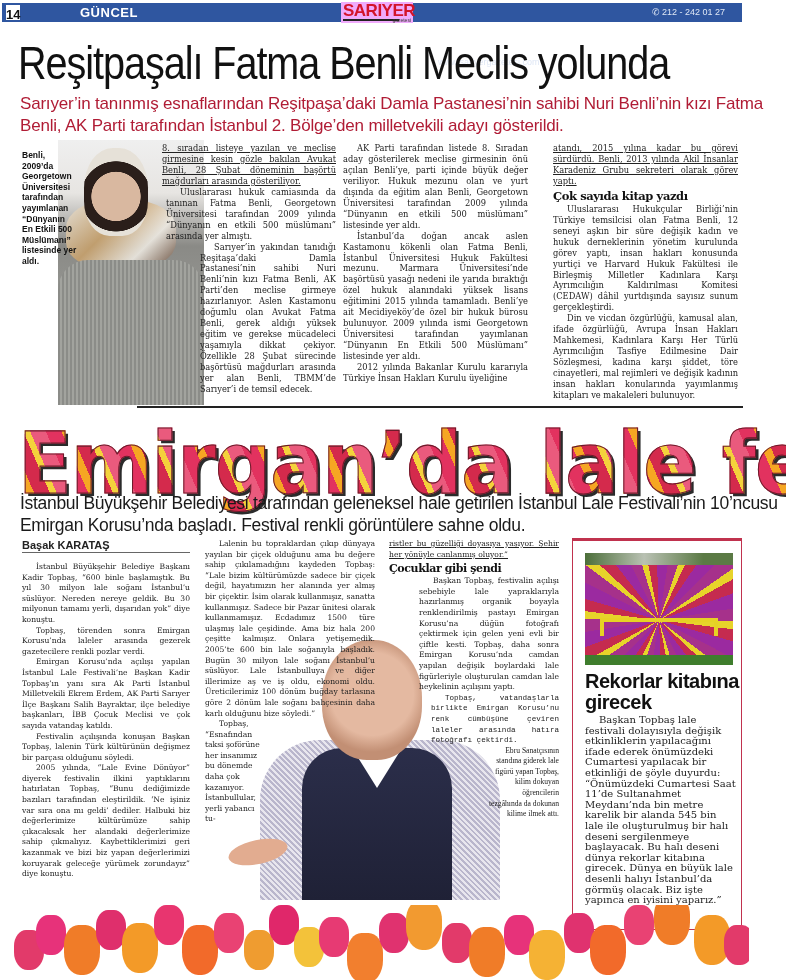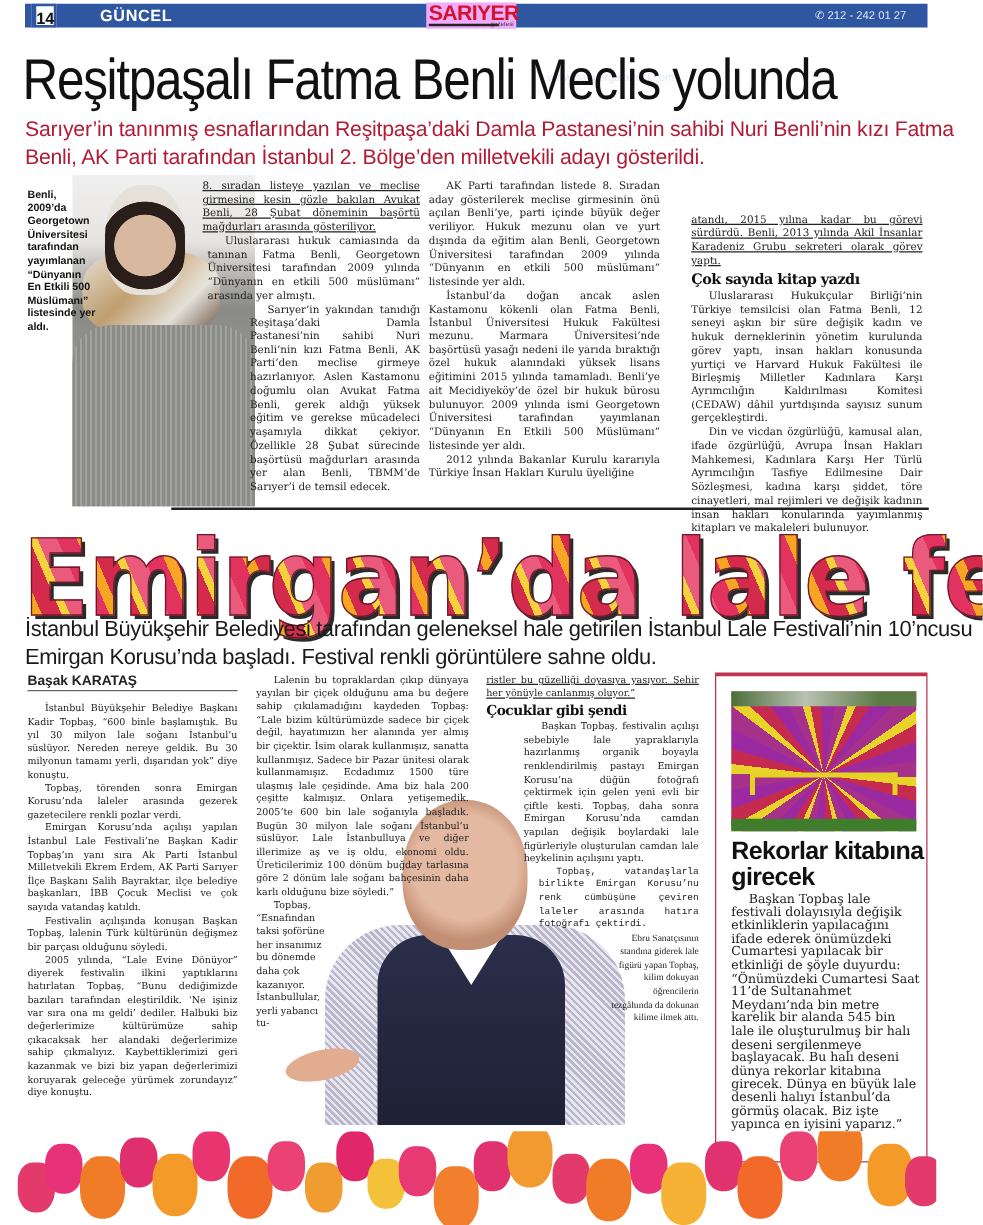--- a/index.html
+++ b/index.html
@@ -1,21 +1,21 @@
 <!DOCTYPE html>
 <html><head>
 <meta charset="utf-8">
 <style>
   * { margin:0; padding:0; box-sizing:border-box; }
   html, body { width:786px; height:980px; background:#fff; overflow:hidden; }
   body { position:relative; font-family:"DejaVu Serif", serif; color:#222; }
 
   
   .topbar { position:absolute; left:20px; top:3px; width:722px; height:19px; background:#2f56a0; }
-  .pagenum { position:absolute; left:25px; top:3px; width:20px; height:19px; background:#fff; color:#111; font:bold 13px "Liberation Sans", sans-serif; text-align:center; line-height:19px; border:2px solid #2f56a0; border-left-width:4px; }
+  .pagenum { position:absolute; left:2px; top:3px; width:20px; height:19px; background:#fff; color:#111; font:bold 13px "Liberation Sans", sans-serif; text-align:center; line-height:19px; border:2px solid #2f56a0; border-left-width:4px; }
   .section { position:absolute; left:80px; top:3px; color:#fff; font:bold 13px "Liberation Sans", sans-serif; line-height:19px; letter-spacing:0.5px; }
   .logo { position:absolute; left:341px; top:2px; width:72px; height:21px; background:#f0abfc; }
   .logo-text { position:absolute; left:2px; top:-1px; color:#d2142a; font:bold 17px "Liberation Sans", sans-serif; letter-spacing:-0.5px; }
   .logo-line { position:absolute; left:2px; bottom:2px; width:56px; height:2px; background:#222; }
   .logo-sub { position:absolute; right:2px; bottom:0px; font-size:5px; color:#333; font-family:"Liberation Sans", sans-serif; }
   .url { position:absolute; left:438px; top:19px; color:#dfe7f5; font:9px "Liberation Sans", sans-serif; line-height:19px;margin-top:34px; }
   .phone { position:absolute; left:652px; top:3px; color:#dfe7f5; font:9px "Liberation Sans", sans-serif; line-height:19px; }
 
   .h1 { position:absolute; left:18px; top:36px; font:500 46px "Liberation Sans", sans-serif; color:#111; letter-spacing:-1.2px; transform:scaleX(0.86); transform-origin:left top; white-space:nowrap; }
   .deck1 { position:absolute; left:20px; top:93px; width:760px; color:#b01c35; font:17px "Liberation Sans", sans-serif; line-height:22px; letter-spacing:-0.2px; }
@@ -94,21 +94,21 @@
   <p style="padding-left:6px">Uluslararası hukuk camiasında da tanınan Fatma Benli, Georgetown Üniversitesi tarafından 2009 yılında “Dünyanın en etkili 500 müslümanı” arasında yer almıştı.</p>
   <p style="padding-left:40px">Sarıyer’in yakından tanıdığı Reşitaşa’daki Damla Pastanesi’nin sahibi Nuri Benli’nin kızı Fatma Benli, AK Parti’den meclise girmeye hazırlanıyor. Aslen Kastamonu doğumlu olan Avukat Fatma Benli, gerek aldığı yüksek eğitim ve gerekse mücadeleci yaşamıyla dikkat çekiyor. Özellikle 28 Şubat sürecinde başörtüsü mağdurları arasında yer alan Benli, TBMM’de Sarıyer’i de temsil edecek.</p>
 </div>
 
 <div class="col" style="left:343px; top:143px; width:185px;">
   <p>AK Parti tarafından listede 8. Sıradan aday gösterilerek meclise girmesinin önü açılan Benli’ye, parti içinde büyük değer veriliyor. Hukuk mezunu olan ve yurt dışında da eğitim alan Benli, Georgetown Üniversitesi tarafından 2009 yılında “Dünyanın en etkili 500 müslümanı” listesinde yer aldı.</p>
   <p>İstanbul’da doğan ancak aslen Kastamonu kökenli olan Fatma Benli, İstanbul Üniversitesi Hukuk Fakültesi mezunu. Marmara Üniversitesi’nde başörtüsü yasağı nedeni ile yarıda bıraktığı özel hukuk alanındaki yüksek lisans eğitimini 2015 yılında tamamladı. Benli’ye ait Mecidiyeköy’de özel bir hukuk bürosu bulunuyor. 2009 yılında ismi Georgetown Üniversitesi tarafından yayımlanan “Dünyanın En Etkili 500 Müslümanı” listesinde yer aldı.</p>
   <p>2012 yılında Bakanlar Kurulu kararıyla Türkiye İnsan Hakları Kurulu üyeliğine</p>
 </div>
 
-<div class="col" style="left:553px; top:143px; width:185px;margin-top:27px;">
+<div class="col" style="left:553px; top:143px; width:185px;">
   <p class="noind">atandı, 2015 yılına kadar bu görevi sürdürdü. Benli, 2013 yılında Akil İnsanlar Karadeniz Grubu sekreteri olarak görev yaptı.</p>
   <h3>Çok sayıda kitap yazdı</h3>
   <p>Uluslararası Hukukçular Birliği’nin Türkiye temsilcisi olan Fatma Benli, 12 seneyi aşkın bir süre değişik kadın ve hukuk derneklerinin yönetim kurulunda görev yaptı, insan hakları konusunda yurtiçi ve Harvard Hukuk Fakültesi ile Birleşmiş Milletler Kadınlara Karşı Ayrımcılığın Kaldırılması Komitesi (CEDAW) dâhil yurtdışında sayısız sunum gerçekleştirdi.</p>
   <p>Din ve vicdan özgürlüğü, kamusal alan, ifade özgürlüğü, Avrupa İnsan Hakları Mahkemesi, Kadınlara Karşı Her Türlü Ayrımcılığın Tasfiye Edilmesine Dair Sözleşmesi, kadına karşı şiddet, töre cinayetleri, mal rejimleri ve değişik kadının insan hakları konularında yayımlanmış kitapları ve makaleleri bulunuyor.</p>
 </div>
 
 <div class="rule" style="left:137px; top:406px; width:606px; height:2px;"></div>
 
 <div class="h2shadow">Emirgan’da lale festivali</div>
 <div class="h2">Emirgan’da lale festivali</div>

